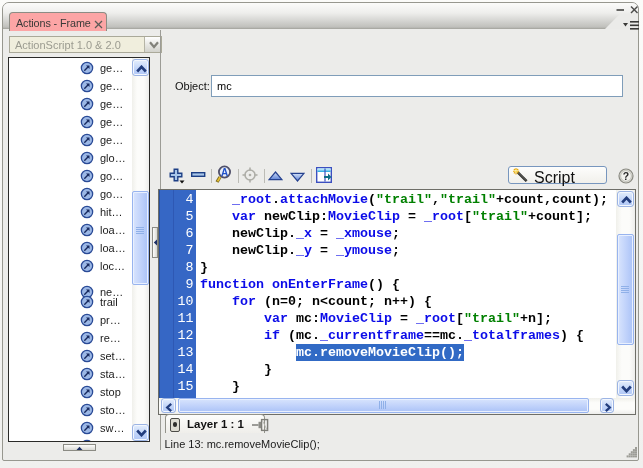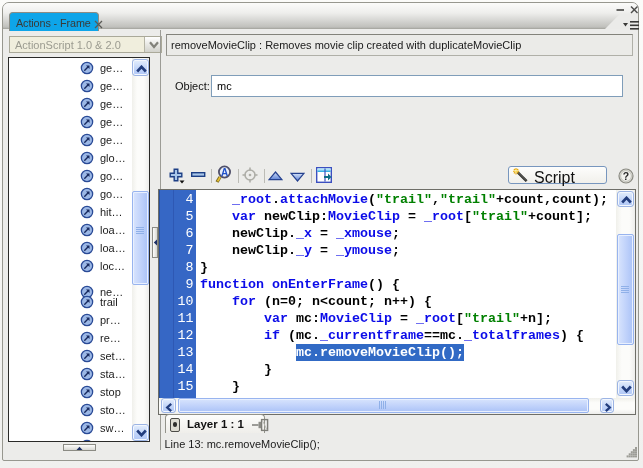--- a/index.html
+++ b/index.html
@@ -7,21 +7,21 @@
 #app { position:relative; width:643px; height:468px; font-family:"Liberation Sans",sans-serif; }
 .abs { position:absolute; }
 #win { position:absolute; left:2px; top:2px; width:637px; height:459px; background:#ececea;
   border:1px solid #97978f; border-radius:7px 7px 2px 2px; }
 #rel { position:absolute; left:-3px; top:-3px; width:643px; height:468px; }
 #titlebar { left:3px; top:3px; width:635px; height:26px; border-radius:6px 6px 0 0;
   background:linear-gradient(#fbfbfa,#eeeeec 40%,#c0c0bc 96%,#b1b1ad);
   border-bottom:1px solid #a9a9a3; }
 #titleslant { left:605px; top:14px; width:33px; height:15px; background:#ebebe9;
   clip-path:polygon(0% 100%, 45% 0%, 100% 0%, 100% 100%); }
-#tab { left:9px; top:12px; width:90px; height:19px; background:#0ea5e9;
+#tab { left:9px; top:12px; width:98px; height:19px; background:#fca5a5;
   border:1px solid #8c8c84; border-bottom:none; border-radius:4px 4px 0 0;text-align:right; }
 #tab .t { position:absolute; left:6px; top:3.5px; font-size:10.8px; letter-spacing:-0.1px; color:#3a3a38; }
 
 #combo { left:9px; top:35.5px; width:153px; height:17px; background:#f0eedd; border:1px solid #aaa999; }
 #combo .t { position:absolute; left:5px; top:2px; font-size:11px; color:#9b9b90; }
 #combobtn { right:0px; top:0px; width:17px; height:15px; border-left:1px solid #b5b4a6;
   background:linear-gradient(#ffffff,#e8e8e4 50%,#d2d2cc); border-radius:0 1px 1px 0; }
 #tree { left:8px; top:57px; width:142px; height:385px; background:#fff; border:1px solid #2a2a28; overflow:hidden; }
 .ti { position:absolute; left:0; width:120px; height:18px; }
 .ti svg { position:absolute; left:71px; top:2px; }
@@ -308,23 +308,20 @@
             <path d="M4 0.5 L0.8 3.5 L4 6.5 Z" fill="#1c2f66"></path>
           </svg>
         </div>
   <div id="hsplit" class="abs">
           <svg style="position:absolute;left:12px;top:1px" width="7" height="5" viewBox="0 0 7 5">
             <path d="M0.5 4 L3.5 0.8 L6.5 4 Z" fill="#1c2f66"></path>
           </svg>
         </div>
   <div id="vline" class="abs"></div>
 
-  <div id="descbar" class="abs">
-          <span class="t">removeMovieClip : Removes movie clip created with duplicateMovieClip</span>
-        </div>
   <span id="objlbl" class="abs">Object:</span>
   <div id="objinput" class="abs">
           <span class="t">mc</span>
         </div>
 
   <svg class="abs" style="left:169px;top:168px" width="18" height="17" viewBox="0 0 18 17">
     <path d="M5.2 1.2 h3.6 v4 h4 v3.6 h-4 v4 h-3.6 v-4 h-4 v-3.6 h4 z" fill="#a9c7ea" stroke="#1d3f85" stroke-width="1.4"></path>
     <path d="M10.5 12.6 L15.5 12.6 L13 15.6 Z" fill="#111"></path>
   </svg>
   <svg class="abs" style="left:191px;top:172px" width="15" height="6" viewBox="0 0 15 6">

